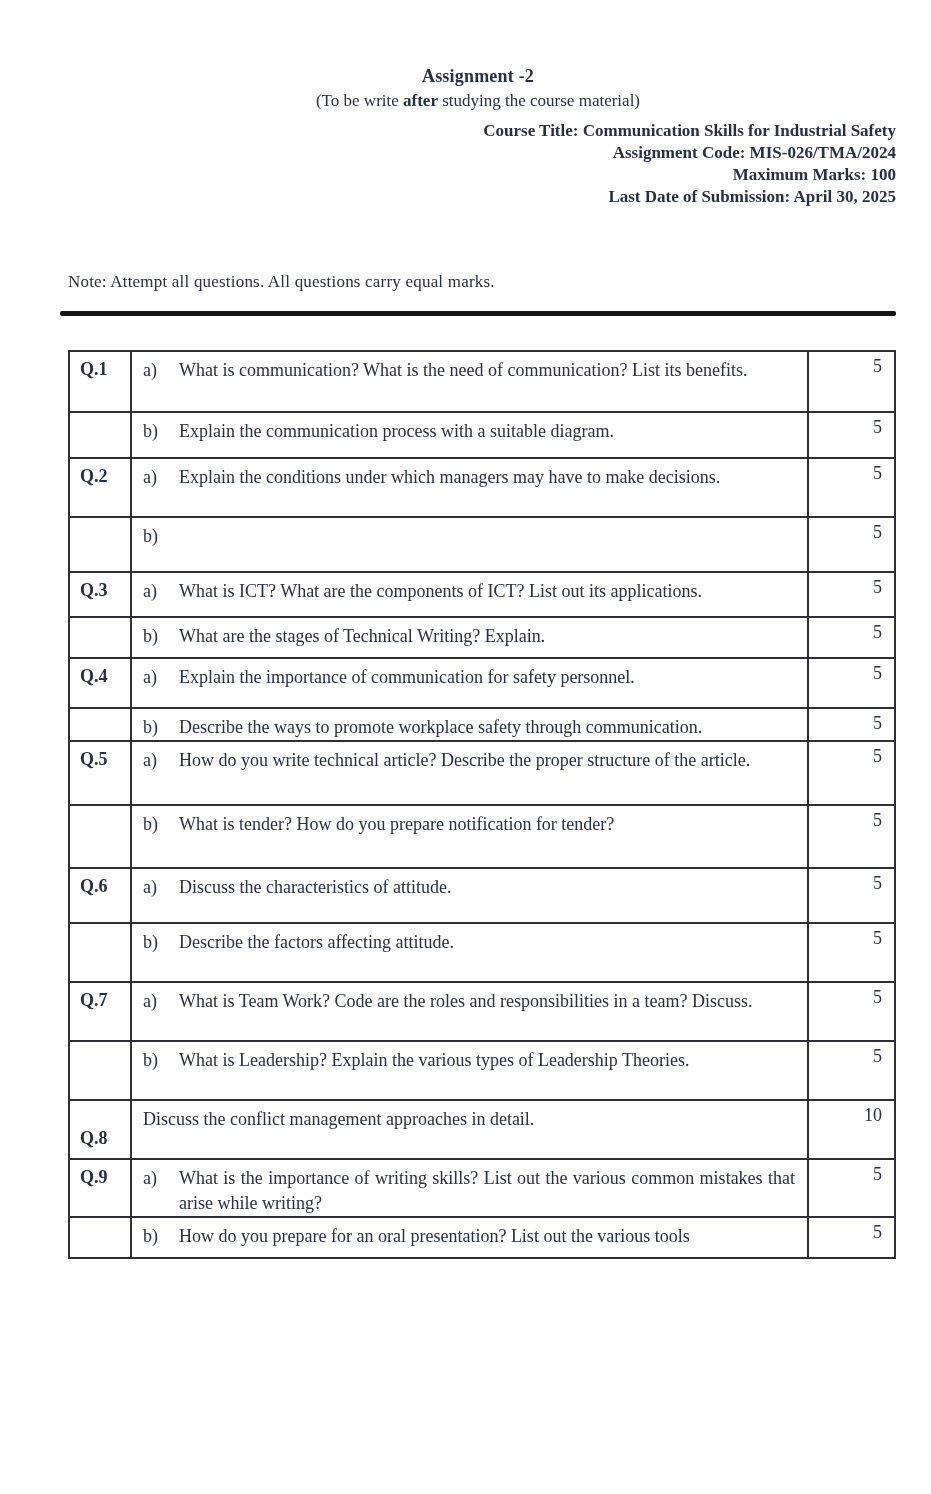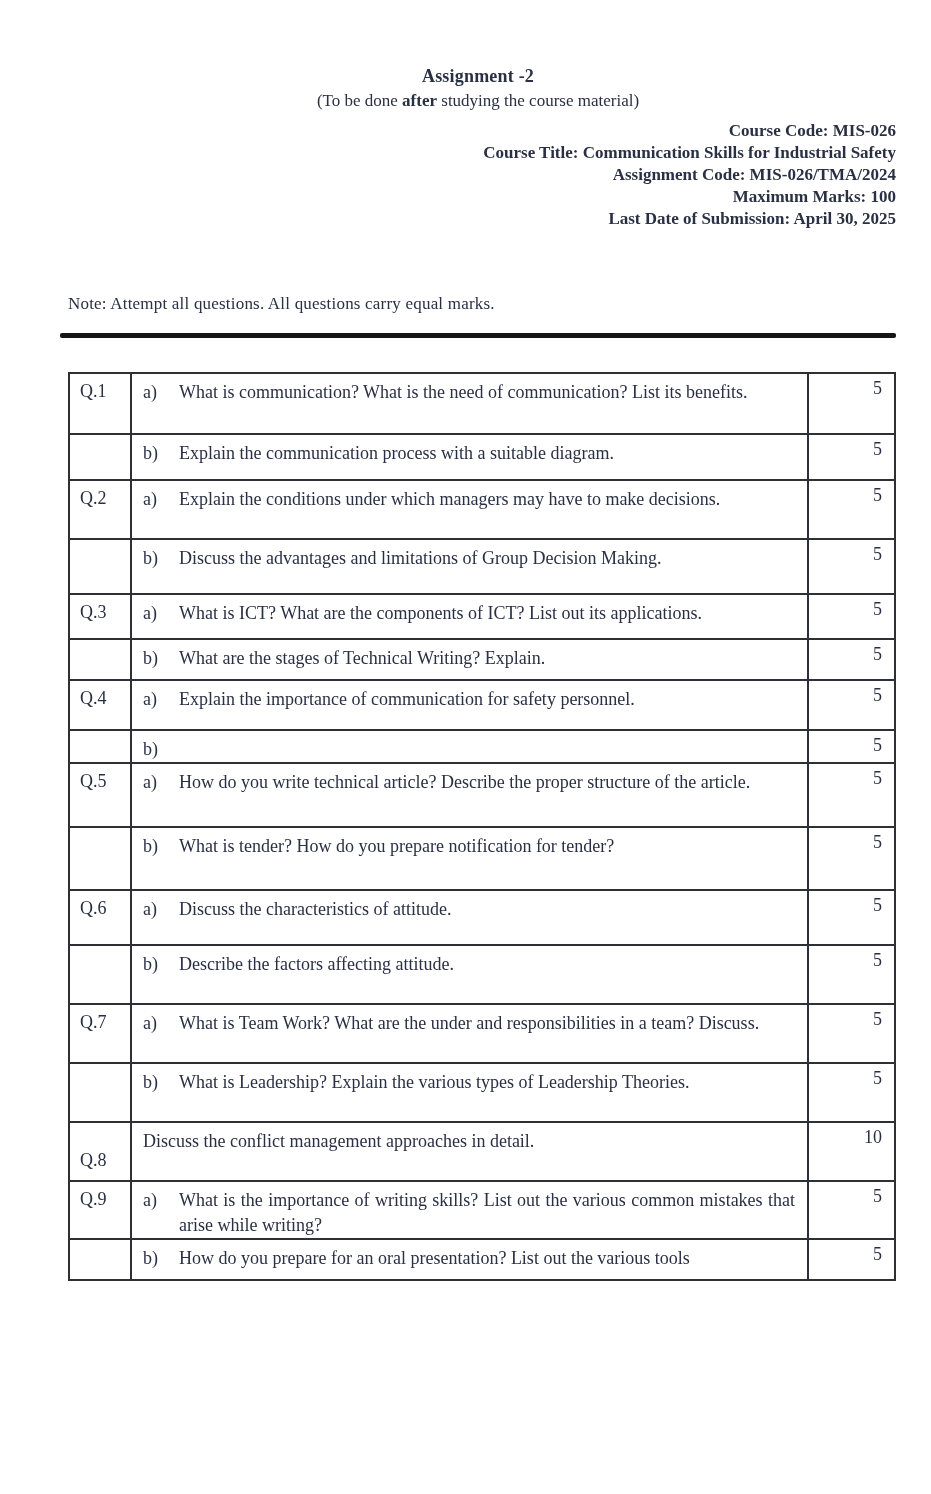--- a/index.html
+++ b/index.html
@@ -11,40 +11,39 @@
   .content { padding: 66px 35px 0 60px; }
   .title { text-align: center; font-weight: bold; font-size: 18px; letter-spacing: .2px; }
   .subtitle { text-align: center; font-size: 17px; margin-top: 4px; }
   .subtitle b { font-weight: bold; }
   .meta { text-align: right; font-weight: bold; font-size: 17px; line-height: 22px; margin-top: 9px; }
   .note { font-weight: normal; font-size: 17px; margin-top: 64px; margin-left: 8px; letter-spacing: .2px; }
   .rule { height: 5px; background: #161616; margin-top: 19px; border-radius: 2px; }
   .qtable { margin: 34px 0 0 8px; width: 828px; border: 2px solid #2e3035; box-sizing: border-box; }
   .tr { display: grid; grid-template-columns: 62px 1fr 85px; border-bottom: 2px solid #2e3035; box-sizing: border-box; }
   .tr:last-child { border-bottom: none; }
-  .td-q { border-right: 2px solid #2e3035; padding: 7px 4px 0 10px; font-weight: normal; font-size: 18px; }
+  .td-q { border-right: 2px solid #2e3035; padding: 7px 4px 0 10px; font-weight: bold; font-size: 18px; }
   .td-t { border-right: 2px solid #2e3035; padding: 6px 12px 0 11px; display: flex; align-items: flex-start; font-size: 18px; line-height: 25px; }
   .part { flex: 0 0 36px; }
   .qtext { flex: 1; text-align: justify; }
   .td-m { padding: 4px 12px 0 0; text-align: right; font-size: 18px; }
   .tr-nopart .td-t { }
   .tr-nopart .td-q { padding-top: 27px; }
 </style>
 </head>
 <body>
 
 <div class="page">
   <div class="content">
 
     <div class="title">Assignment -2</div>
 
-    <div class="subtitle"><span>(To be done </span><b>after</b><span> studying the course material)</span></div>
+    <div class="subtitle"><span>(To be write </span><b>after</b><span> studying the course material)</span></div>
 
     <div class="meta">
-      <div>Course Code: MIS-026</div>
       <div>Course Title: Communication Skills for Industrial Safety</div>
       <div>Assignment Code: MIS-026/TMA/2024</div>
       <div>Maximum Marks: 100</div>
       <div>Last Date of Submission: April 30, 2025</div>
     </div>
 
     <div class="note">Note: Attempt all questions. All questions carry equal marks.</div>
 
     <div class="rule"></div>
 
@@ -74,21 +73,20 @@
           <span class="part">a)</span>
           <span class="qtext">Explain the conditions under which managers may have to make decisions.</span>
         </div>
         <div class="td-m">5</div>
       </div>
 
       <div class="tr" style="min-height:55px">
         <div class="td-q"></div>
         <div class="td-t">
           <span class="part">b)</span>
-          <span class="qtext">Discuss the advantages and limitations of Group Decision Making.</span>
         </div>
         <div class="td-m">5</div>
       </div>
 
       <div class="tr" style="min-height:45px">
         <div class="td-q">Q.3</div>
         <div class="td-t">
           <span class="part">a)</span>
           <span class="qtext">What is ICT? What are the components of ICT? List out its applications.</span>
         </div>
@@ -110,20 +108,21 @@
           <span class="part">a)</span>
           <span class="qtext">Explain the importance of communication for safety personnel.</span>
         </div>
         <div class="td-m">5</div>
       </div>
 
       <div class="tr" style="min-height:32px">
         <div class="td-q"></div>
         <div class="td-t">
           <span class="part">b)</span>
+          <span class="qtext">Describe the ways to promote workplace safety through communication.</span>
         </div>
         <div class="td-m">5</div>
       </div>
 
       <div class="tr" style="min-height:64px">
         <div class="td-q">Q.5</div>
         <div class="td-t">
           <span class="part">a)</span>
           <span class="qtext">How do you write technical article? Describe the proper structure of the article.</span>
         </div>
@@ -154,21 +153,21 @@
           <span class="part">b)</span>
           <span class="qtext">Describe the factors affecting attitude.</span>
         </div>
         <div class="td-m">5</div>
       </div>
 
       <div class="tr" style="min-height:59px">
         <div class="td-q">Q.7</div>
         <div class="td-t">
           <span class="part">a)</span>
-          <span class="qtext">What is Team Work? What are the under and responsibilities in a team? Discuss.</span>
+          <span class="qtext">What is Team Work? Code are the roles and responsibilities in a team? Discuss.</span>
         </div>
         <div class="td-m">5</div>
       </div>
 
       <div class="tr" style="min-height:59px">
         <div class="td-q"></div>
         <div class="td-t">
           <span class="part">b)</span>
           <span class="qtext">What is Leadership? Explain the various types of Leadership Theories.</span>
         </div>

